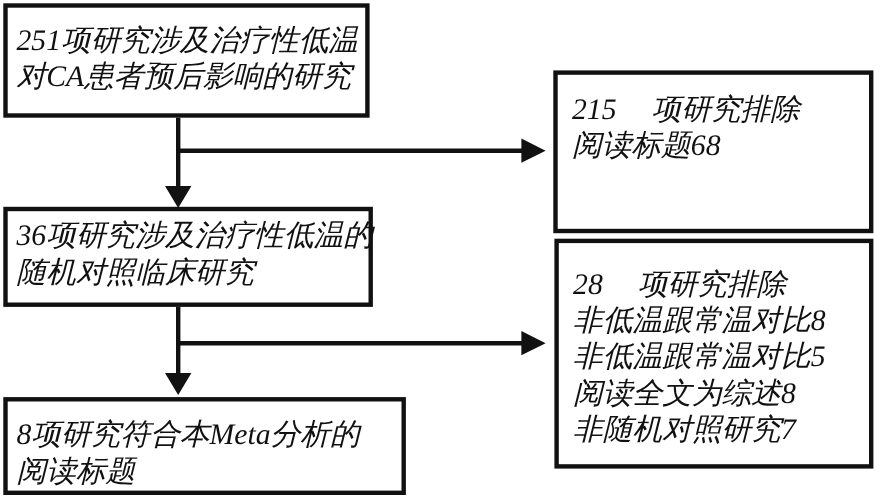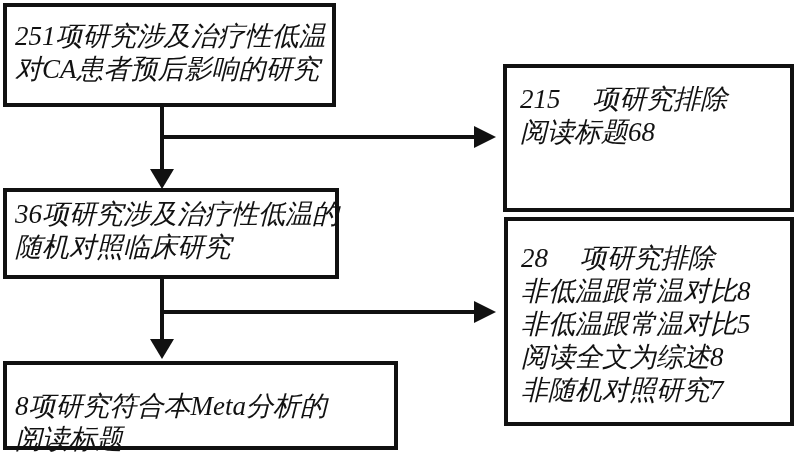--- a/index.html
+++ b/index.html
@@ -22,21 +22,21 @@
     box-sizing: border-box;
     border: 4px solid var(--ink, #111111);
     background: var(--bg, #ffffff);
     font-size: 27px;
     line-height: 33px;
     white-space: nowrap;
   }
   .flow-box { padding-left: 8px; }
   #box-identified { left: 3px;  top: 3px;   width: 333px; height: 104px; padding-top: 13px; }
   #box-rct        { left: 3px;  top: 188px; width: 336px; height: 91px;  padding-top: 6px; }
-  #box-included   { left: 3px;  top: 361px; width: 395px; height: 89px;  padding-top: 25px; }
+  #box-included   { left: 3px;  top: 361px; width: 366px; height: 89px;  padding-top: 14px; }
 
   #excl-1 { left: 503px; top: 64px;  width: 291px; height: 148px; padding: 15px 22px 0 13px; }
   #excl-2 { left: 504px; top: 217px; width: 290px; height: 209px; padding: 21px 9px  0 13px; }
 
   .excl-title-row { display: block; }
   .excl-count { display: inline-block; }
   .excl-title { display: inline-block; margin-left: 25px; }
   .reason-row {
     display: flex;
     justify-content: flex-start;

